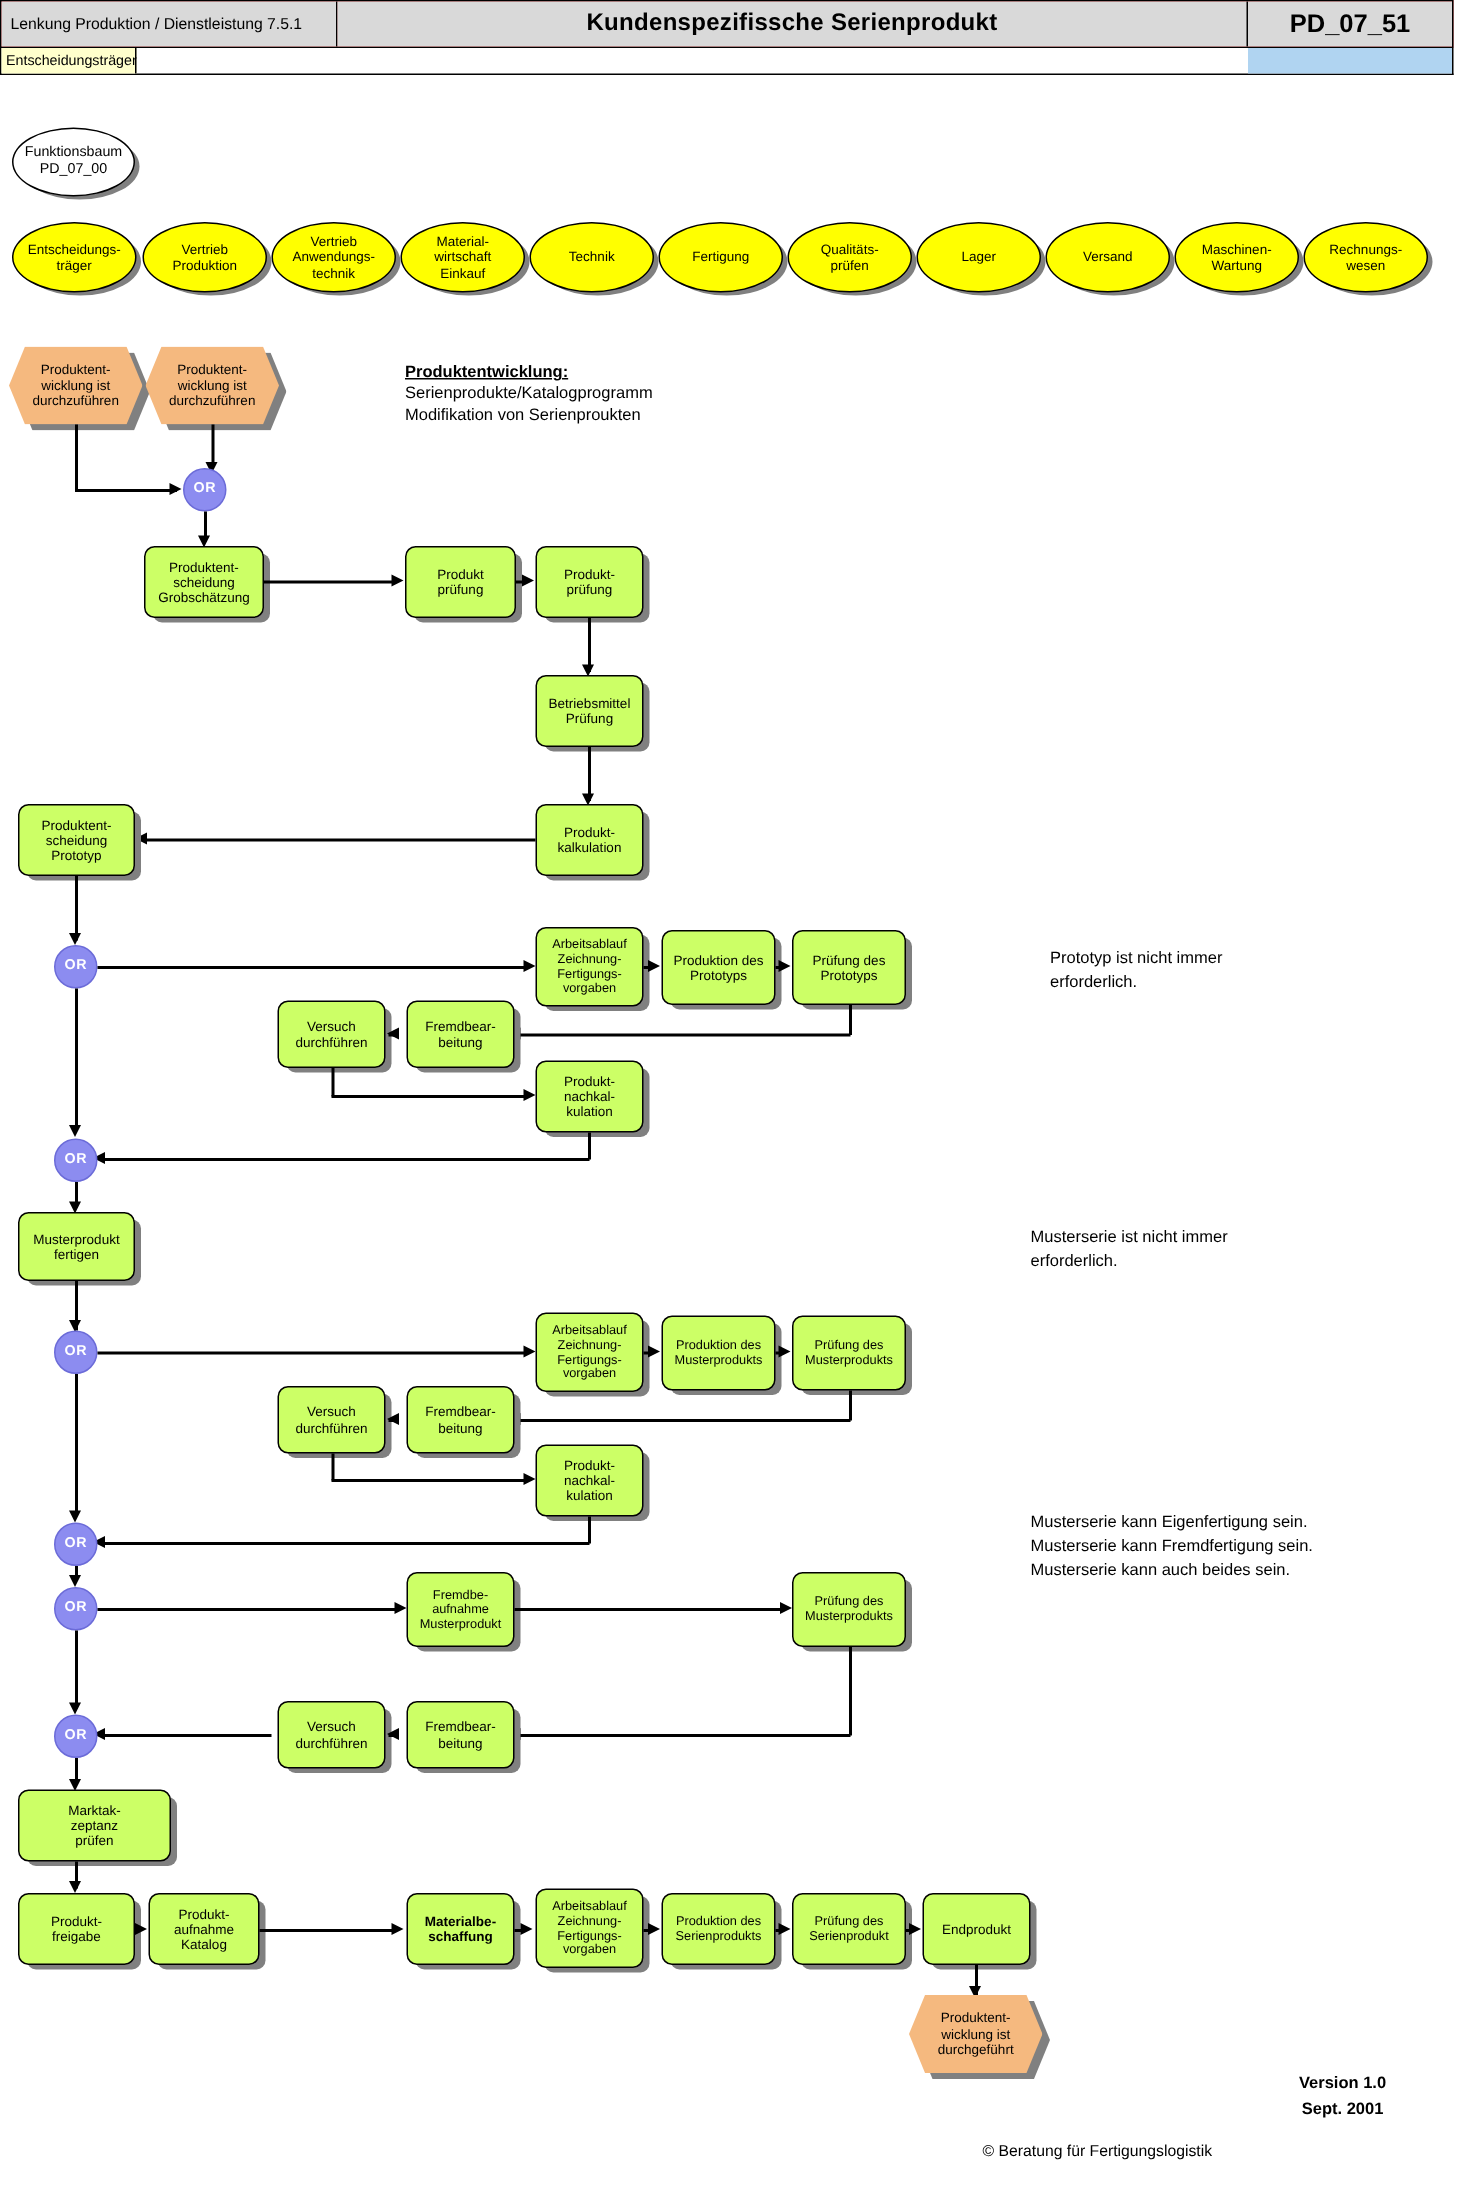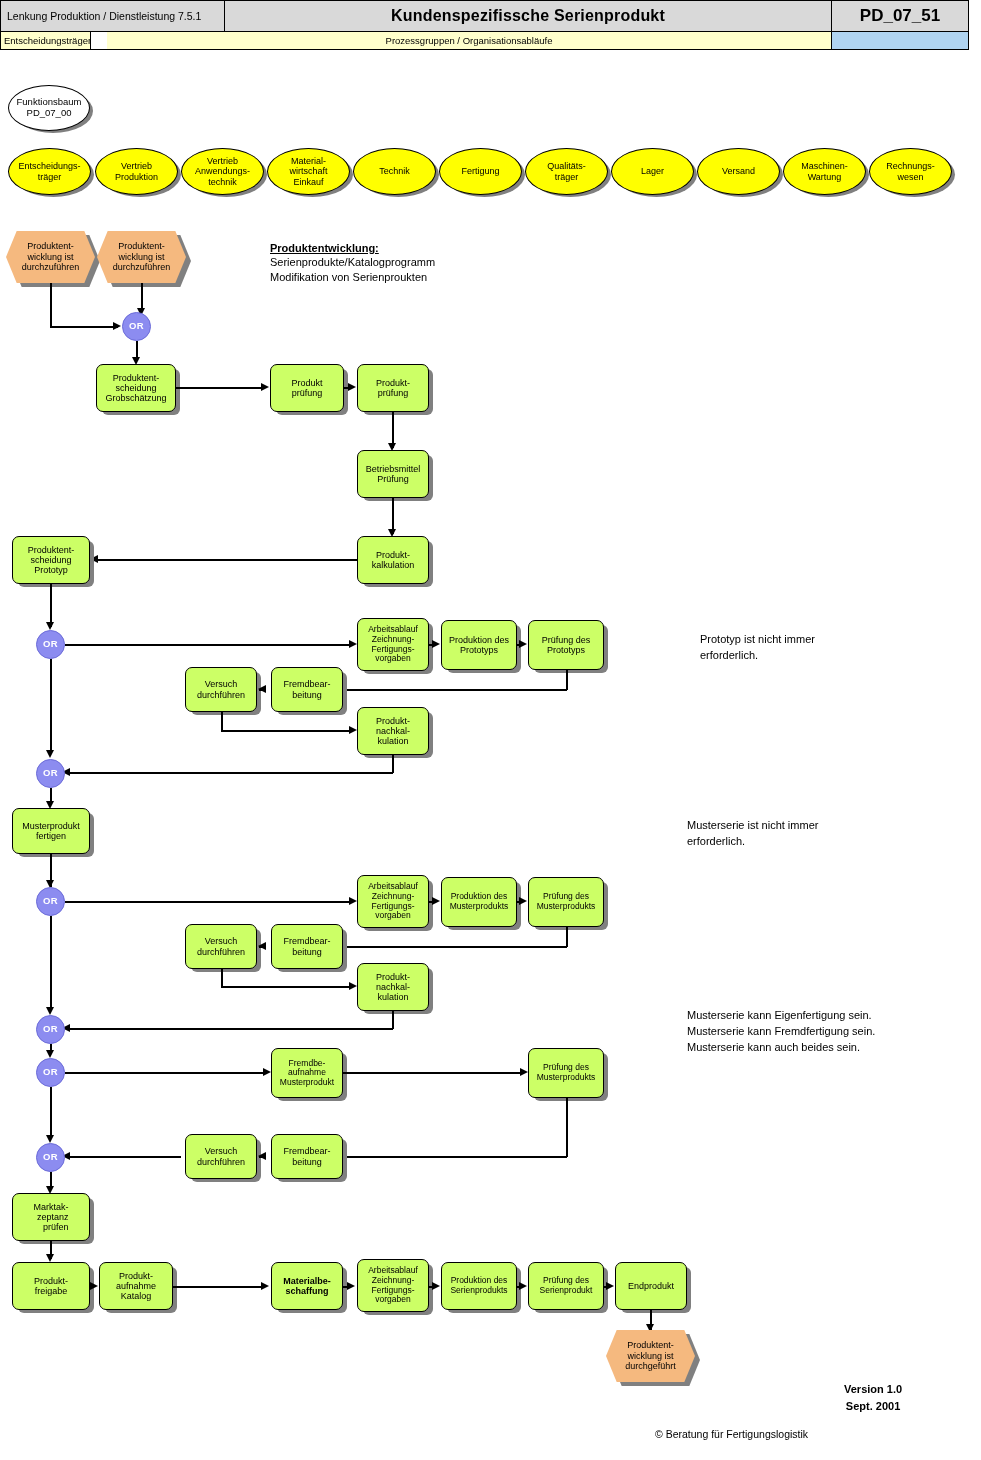--- a/index.html
+++ b/index.html
@@ -66,21 +66,20 @@
 
 <div id="page">
 
   <div class="hdr">
     <div class="hdr-cell hdr-left">Lenkung Produktion / Dienstleistung  7.5.1</div>
     <div class="hdr-cell hdr-mid">Kundenspezifissche Serienprodukt</div>
     <div class="hdr-cell hdr-right">PD_07_51</div>
   </div>
   <div class="hdr2">
     <div class="hdr2-cell h2-left">Entscheidungsträger</div>
-    <div class="hdr2-cell h2-mid">Prozessgruppen / Organisationsabläufe</div>
     <div class="hdr2-cell h2-right"></div>
   </div>
 
   <div class="node lane white" style="left:8px;top:85px;width:82px;height:46px;flex-direction:column;">
     <span>Funktionsbaum</span>
     <span>PD_07_00</span>
   </div>
 
   <div class="node lane" style="left:8px;top:148px;width:83px;height:47px;white-space:pre;">Entscheidungs-
 träger</div>
@@ -88,21 +87,21 @@
 Produktion</div>
   <div class="node lane" style="left:181px;top:148px;width:83px;height:47px;white-space:pre;">Vertrieb
 Anwendungs-
 technik</div>
   <div class="node lane" style="left:267px;top:148px;width:83px;height:47px;white-space:pre;">Material-
 wirtschaft
 Einkauf</div>
   <div class="node lane" style="left:353px;top:148px;width:83px;height:47px;white-space:pre;">Technik</div>
   <div class="node lane" style="left:439px;top:148px;width:83px;height:47px;white-space:pre;">Fertigung</div>
   <div class="node lane" style="left:525px;top:148px;width:83px;height:47px;white-space:pre;">Qualitäts-
-träger</div>
+prüfen</div>
   <div class="node lane" style="left:611px;top:148px;width:83px;height:47px;white-space:pre;">Lager</div>
   <div class="node lane" style="left:697px;top:148px;width:83px;height:47px;white-space:pre;">Versand</div>
   <div class="node lane" style="left:783px;top:148px;width:83px;height:47px;white-space:pre;">Maschinen-
 Wartung</div>
   <div class="node lane" style="left:869px;top:148px;width:83px;height:47px;white-space:pre;">Rechnungs-
 wesen</div>
 
   <div class="hexw" style="left:6px;top:231px;width:89px;height:52px;">
     <div class="hexsh"></div>
     <div class="hex" style="white-space:pre;">Produktent-
@@ -279,21 +278,21 @@
   <div class="arw arw-l" style="left:258px;top:1152px;"></div>
   <div class="ln hln" style="left:67px;top:1156px;width:114px;"></div>
   <div class="arw arw-l" style="left:62px;top:1152px;"></div>
 
   <div class="ln vln" style="left:50px;top:1087px;height:52px;"></div>
   <div class="arw arw-d" style="left:46px;top:1135px;"></div>
   <div class="node orc" style="left:36px;top:1143px;width:29px;height:29px;">OR</div>
 
   <div class="ln vln" style="left:50px;top:1172px;height:18px;"></div>
   <div class="arw arw-d" style="left:46px;top:1186px;"></div>
-  <div class="node proc" style="left:12px;top:1193px;width:78px;height:48px;white-space:pre;text-align:right;">Marktak-
+  <div class="node proc" style="left:12px;top:1193px;width:102px;height:48px;white-space:pre;">Marktak-
 zeptanz
 prüfen</div>
 
   <div class="ln vln" style="left:50px;top:1241px;height:18px;"></div>
   <div class="arw arw-d" style="left:46px;top:1254px;"></div>
 
   <div class="node proc" style="left:12px;top:1262px;width:78px;height:48px;white-space:pre;">Produkt-
 freigabe</div>
   <div class="node proc" style="left:99px;top:1262px;width:74px;height:48px;white-space:pre;">Produkt-
 aufnahme
@@ -337,21 +336,21 @@
   </div>
 
   <div class="txt" style="left:700px;top:632px;">Prototyp ist nicht immer
 erforderlich.</div>
   <div class="txt" style="left:687px;top:818px;">Musterserie ist nicht immer
 erforderlich.</div>
   <div class="txt" style="left:687px;top:1008px;">Musterserie kann Eigenfertigung sein.
 Musterserie kann Fremdfertigung sein.
 Musterserie kann auch beides sein.</div>
 
-  <div class="ver" style="left:844px;top:1381px;">Version 1.0
+  <div class="ver" style="left:866px;top:1381px;">Version 1.0
 Sept. 2001</div>
 
   <div class="ftr" style="left:655px;top:1397px;">
     <div>© Beratung für Fertigungslogistik</div>
     
     
     
   </div>
 
 </div>

